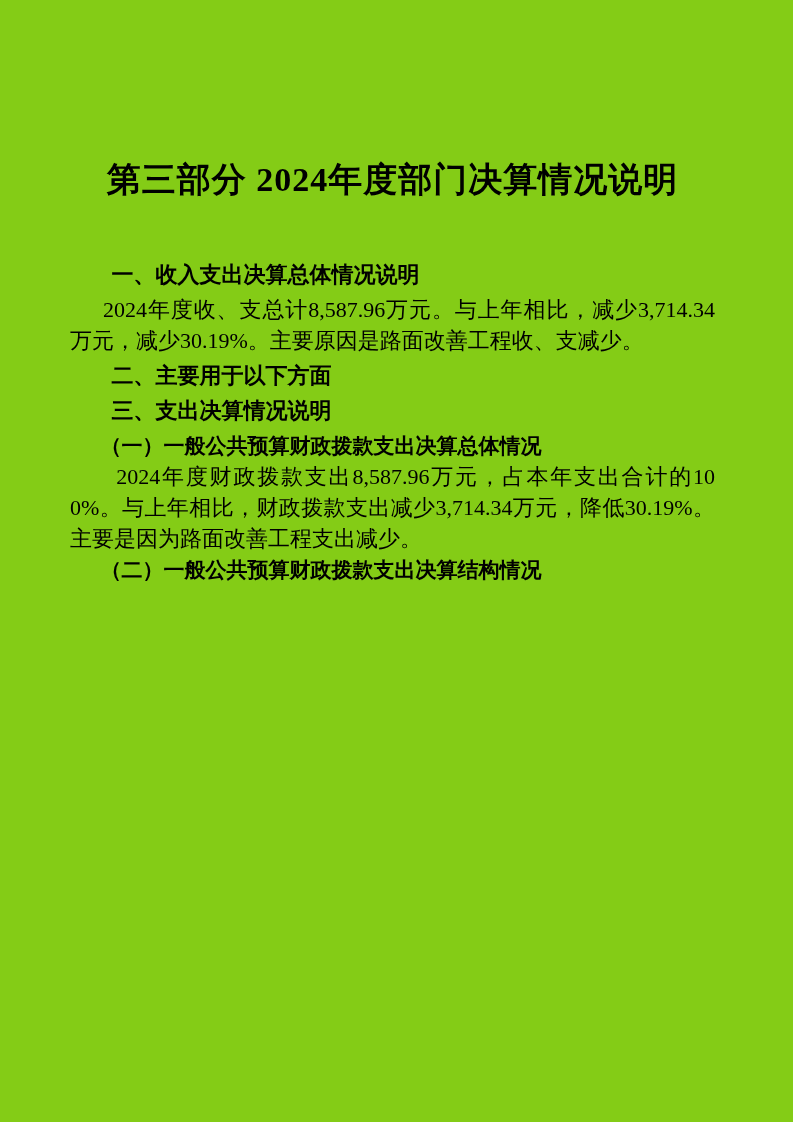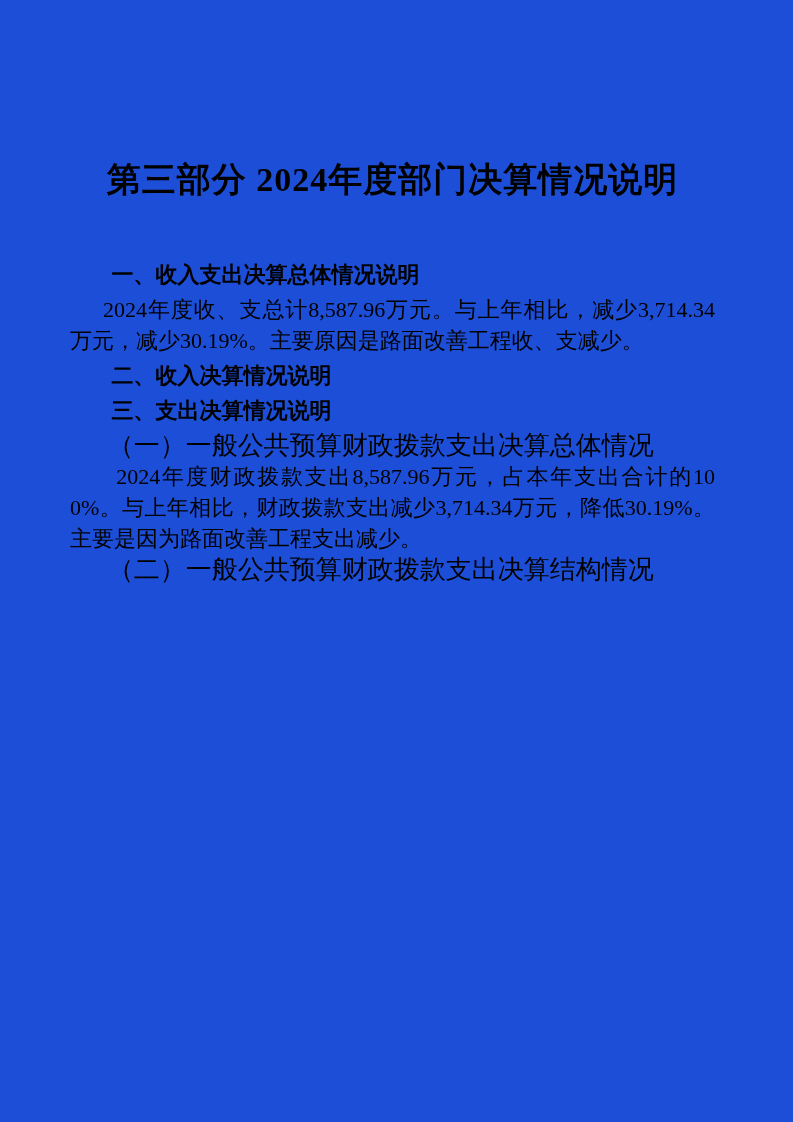--- a/index.html
+++ b/index.html
@@ -6,21 +6,21 @@
     margin: 0;
     padding: 0;
     background: #ffffff;
   }
   .page {
     position: relative;
     width: 793px;
     height: 1122px;
     box-sizing: border-box;
     padding: 158px 78px 0 70px;
-    background: #1d4ed8;
+    background: #84cc16;
     color: #000000;
     overflow: hidden;
   }
   .doc-title {
     margin: 0 0 57px 0;
     font-family: "Liberation Serif", "DejaVu Serif", serif;
     font-weight: bold;
     font-size: 34px;
     line-height: 44px;
     text-align: center;
@@ -35,22 +35,22 @@
     margin: 4px;
     font-family: "Liberation Sans", "DejaVu Sans", sans-serif;
     font-weight: bold;
     font-size: 22px;
     line-height: 31px;
     text-indent: 1.7em;
   }
   .sub-hd {
     margin: 0;
     font-family: "Liberation Sans", "DejaVu Sans", sans-serif;
-    font-weight: normal;
-    font-size: 26px;
+    font-weight: bold;
+    font-size: 21px;
     line-height: 31px;
     text-indent: 1.45em;
   }
   .para {
     margin: 0;
     font-family: Liberation Serif, serif;
     font-size: 22px;
     line-height: 31px;
     text-align: justify;
     text-indent: 1.5em;
@@ -66,21 +66,21 @@
 <main class="page">
 
   <h1 class="doc-title">第三部分 2024年度部门决算情况说明</h1>
 
   <section class="sec">
     <h2 class="sec-hd">一、收入支出决算总体情况说明</h2>
     <p class="para">2024年度收、支总计8,587.96万元。与上年相比，减少3,714.34万元，减少30.19%。主要原因是路面改善工程收、支减少。</p>
   </section>
 
   <section class="sec">
-    <h2 class="sec-hd">二、收入决算情况说明</h2>
+    <h2 class="sec-hd">二、主要用于以下方面</h2>
   </section>
 
   <section class="sec">
     <h2 class="sec-hd">三、支出决算情况说明</h2>
   </section>
 
 
   <section class="sec">
 
     <h3 class="sub-hd">（一）一般公共预算财政拨款支出决算总体情况</h3>

